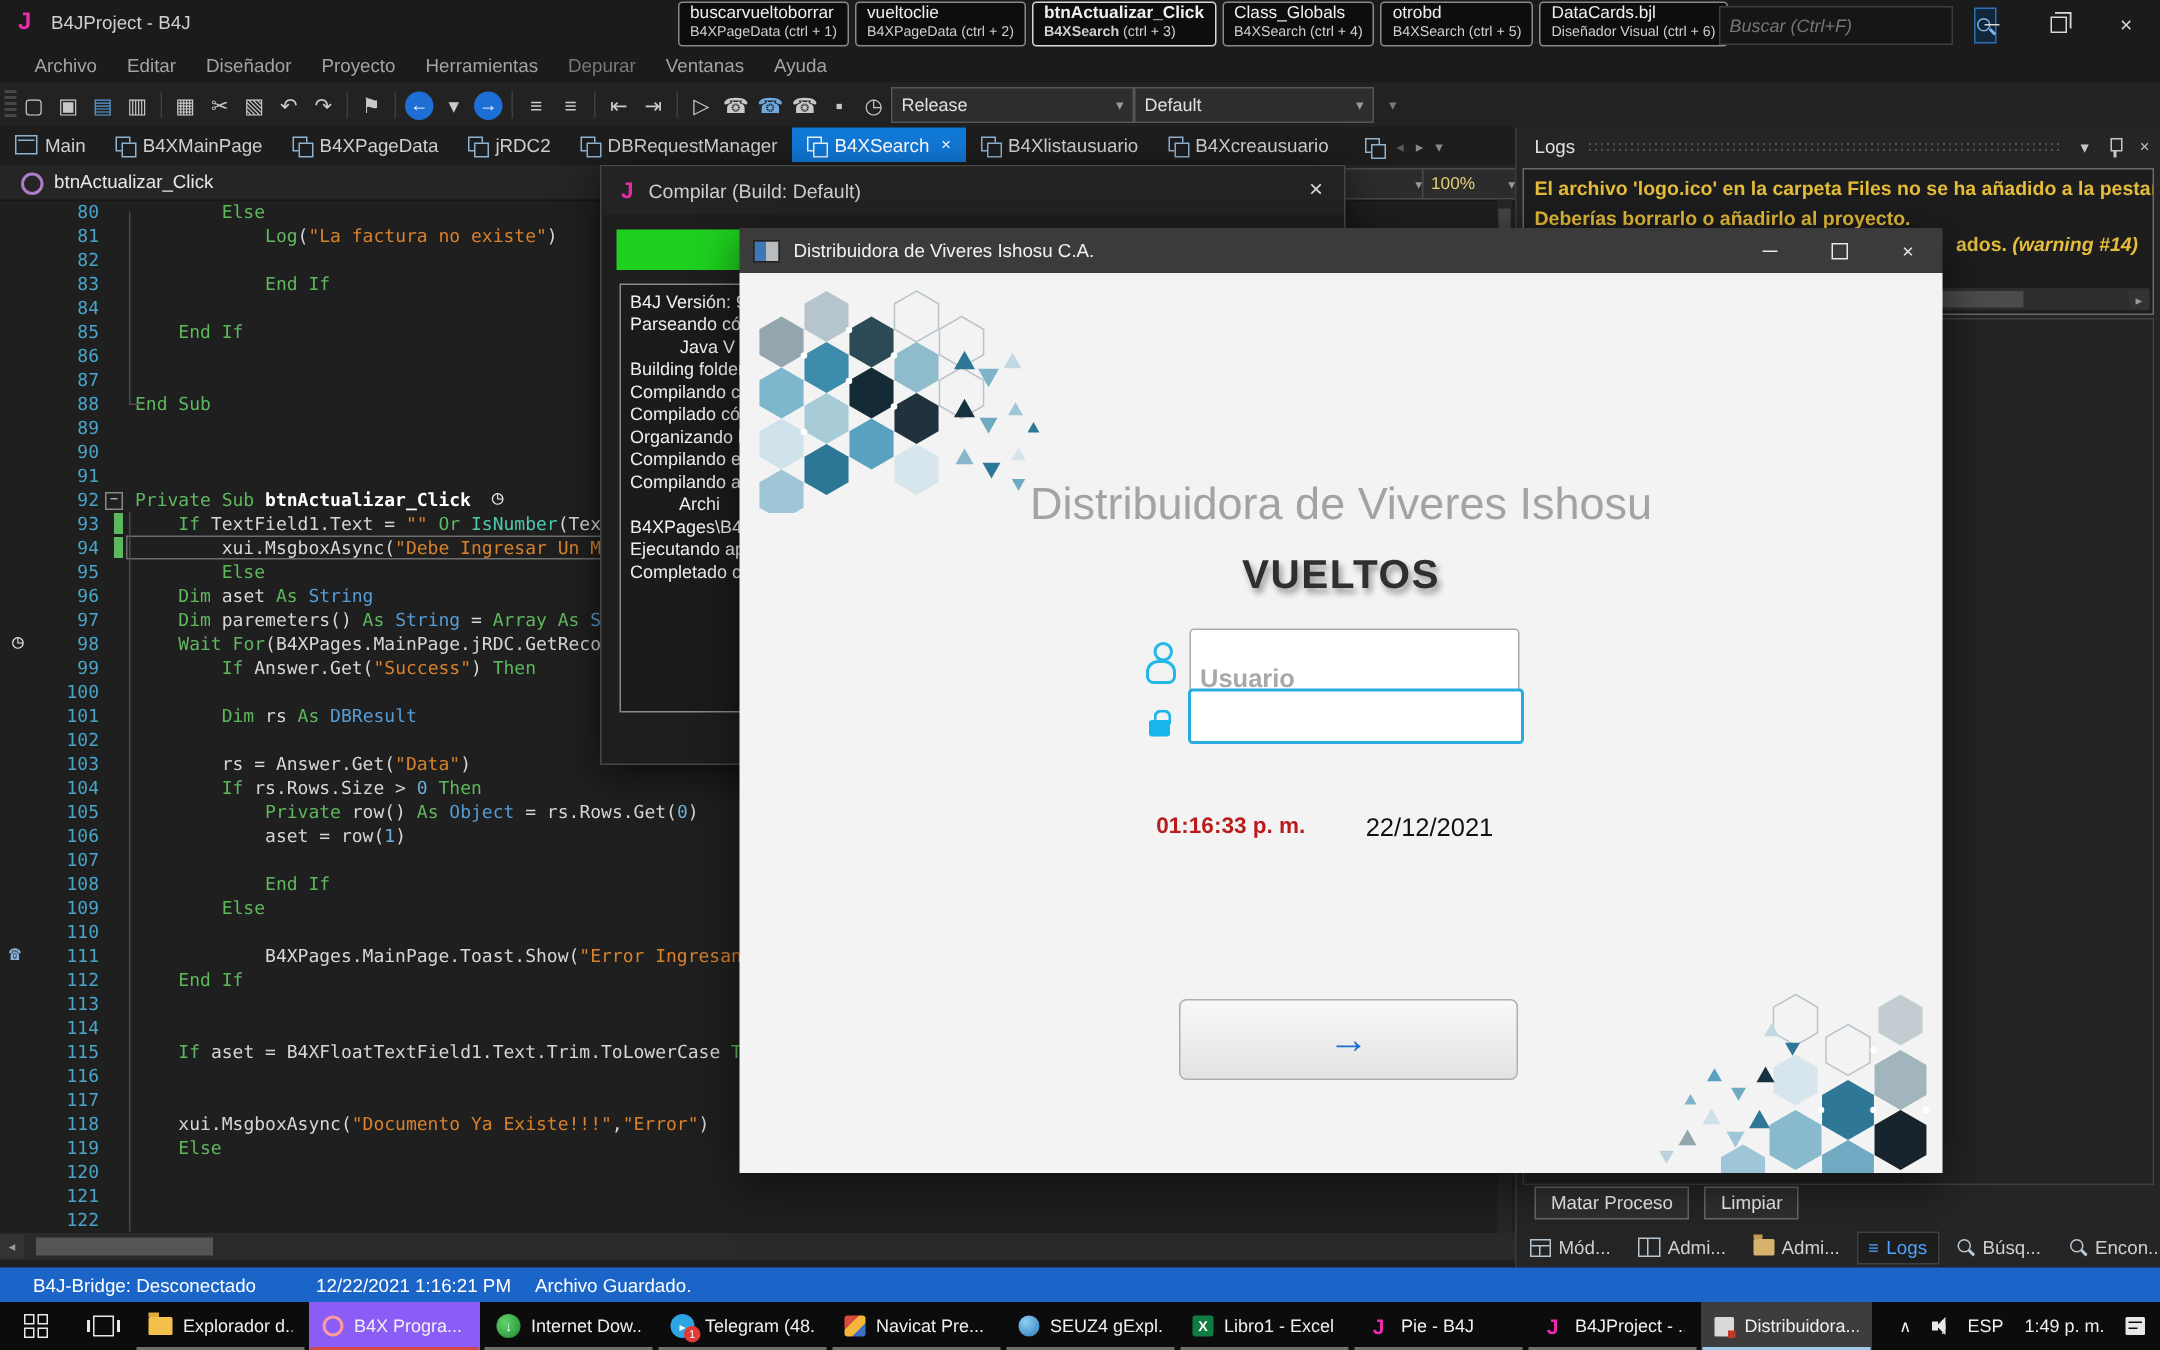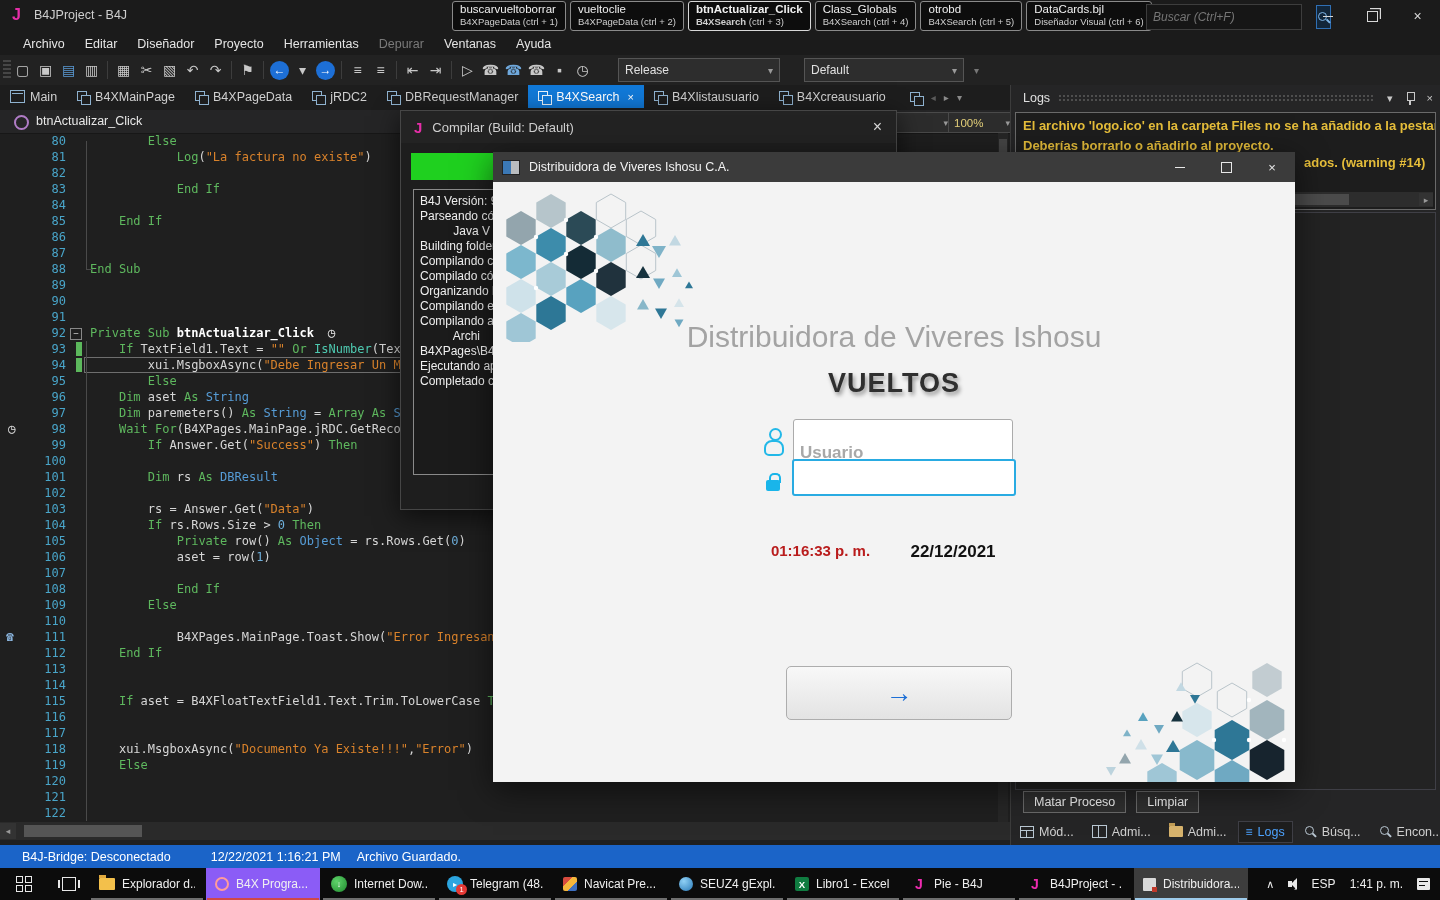--- a/index.html
+++ b/index.html
@@ -24,30 +24,30 @@
     align-items:center;justify-content:center;color:#7fb6e8;}
   .mag{position:relative;width:13px;height:13px;display:inline-block;}
   .mag::before{content:"";position:absolute;left:1px;top:1px;width:7px;height:7px;border:1.5px solid currentColor;border-radius:50%;}
   .mag::after{content:"";position:absolute;left:8.5px;top:9px;width:4.5px;height:1.6px;background:currentColor;transform:rotate(45deg);}
   .win-controls{position:absolute;right:0;top:0;display:flex;}
   .wc{width:45px;height:32px;display:flex;align-items:center;justify-content:center;color:#d8d8d8;font-size:14px;}
   .wc-min::before{content:"";width:10px;height:0;border-bottom:1.5px solid #d8d8d8;}
   .wc-restore::before{content:"";width:9px;height:9px;border:1.2px solid #d8d8d8;box-shadow:2px -2px 0 -0.2px #1b1b1b,3px -3px 0 0 #d8d8d8;}
   
   #menubar{position:absolute;left:0;top:32px;width:1440px;height:23px;background:#1b1b1b;display:flex;align-items:center;padding-left:14px;gap:2px;}
-  .menu-item{color:#e5e5e5;font-size:12.5px;padding:2px 9px;}
+  .menu-item{color:#a3a3a3;font-size:12.5px;padding:2px 9px;}
   .menu-item.disabled{color:#7a7a7a;}
   
   #toolbar{position:absolute;left:0;top:55px;width:1440px;height:30px;background:#222;display:flex;align-items:center;border-bottom:1px solid #181818;}
   .grip{width:8px;height:20px;margin-left:3px;background:repeating-linear-gradient(to bottom,#555 0 2px,transparent 2px 4px);opacity:.7;}
   #tool-icons{display:flex;align-items:center;}
   .tool-btn{width:23px;height:23px;display:flex;align-items:center;justify-content:center;color:#c8c8c8;font-size:14px;}
   .tool-btn.circle{width:19px;height:19px;margin:0 2px;border-radius:50%;background:#1d6fd6;color:#fff;font-size:12px;font-weight:bold;}
   .tsep{width:1px;height:18px;background:#3d3d3d;margin:0 4px;}
-  .dd{height:22px;background:#2d2d2d;border:1px solid #555;color:#e0e0e0;font-size:12px;display:flex;align-items:center;padding:0 6px;margin-left:24px;}
+  .dd{height:22px;background:#2d2d2d;border:1px solid #555;color:#e0e0e0;font-size:12px;display:flex;align-items:center;padding:0 6px;margin-left:0;}
   .dd .caret{margin-left:auto;color:#9a9a9a;font-size:10px;}
   #dd-release{width:148px;}
   #dd-default{width:146px;}
   .overflow-chevron{color:#777;font-size:10px;margin-left:10px;}
   
   #tabstrip{position:absolute;left:0;top:85px;width:1010px;height:25px;background:#1d1d1d;border-bottom:2px solid #1179d8;display:flex;}
   #doc-tabs{display:flex;height:23px;}
   .dtab{display:flex;align-items:center;gap:5px;padding:0 10px;color:#cfcfcf;font-size:12.5px;white-space:nowrap;}
   .dtab.active{background:#1179d8;color:#fff;}
   .dtab-close{font-size:11px;margin-left:3px;}
@@ -95,21 +95,21 @@
   #logs-title{color:#e0e0e0;font-size:12.5px;margin-left:10px;}
   .dots{flex:1;height:8px;margin:0 8px;background-image:radial-gradient(#4e4e4e 1px,transparent 1px);background-size:4px 4px;}
   .hicon{color:#c8c8c8;font-size:11px;margin:0 6px;}
   .pin{position:relative;width:10px;height:13px;margin:0 6px;}
   .pin::before{content:"";position:absolute;left:2px;top:0;width:6px;height:7px;border:1.5px solid #c8c8c8;}
   .pin::after{content:"";position:absolute;left:4.5px;top:8px;width:1.5px;height:5px;background:#c8c8c8;}
   #logs-box{position:absolute;left:4px;top:27px;width:419px;height:96px;background:#1d1d1d;border:1px solid #6a6a6a;overflow:hidden;}
   .warnline{color:#e5bd3a;font-size:13px;font-weight:bold;line-height:20px;padding:0 7px;white-space:nowrap;}
   .warnline:first-child{padding-top:3px;}
   #warn-frag{position:absolute;left:288px;top:42px;color:#e5bd3a;font-size:13px;font-weight:bold;white-space:nowrap;}
-  #warn-frag .note{}
+  #warn-frag .note{font-style:italic;}
   #logs-hscroll{position:absolute;left:2px;bottom:2px;right:2px;height:15px;background:#2d2d2d;display:flex;align-items:center;}
   #logs-hthumb{width:330px;height:11px;background:#4b4b4b;margin-left:1px;}
   #logs-hscroll .sb-btn{margin-left:auto;width:14px;height:13px;}
   #logs-lower{position:absolute;left:4px;top:127px;width:419px;height:576px;background:#232323;border:1px solid #3f3f46;}
   #logs-buttons{position:absolute;left:12px;top:706px;display:flex;gap:10px;}
   .logbtn{background:#2f2f2f;border:1px solid #6a6a6a;color:#f0f0f0;font-size:12.5px;padding:3px 10px;}
   #panel-tabs{position:absolute;left:2px;top:733px;right:0;height:27px;display:flex;align-items:center;gap:4px;}
   .ptab{display:flex;align-items:center;gap:5px;color:#cfcfcf;font-size:12.5px;padding:3px 7px;white-space:nowrap;}
   .ptab.active{color:#4da3ff;background:#1e1e1e;border:1px solid #3f3f46;}
   .pticon{font-size:12px;color:#b9c7d2;}
@@ -199,21 +199,21 @@
   .person::after{content:"";position:absolute;left:0;top:12px;width:16px;height:12px;border:2px solid #22b8e8;border-radius:8px 8px 5px 5px;}
   #lg-user{position:absolute;left:300px;top:237px;width:206px;height:33px;border:1px solid #ababab;border-radius:3px;
     background:#fff;padding:16px 6px;font-size:17px;font-weight:bold;color:#555;outline:none;font-family:"Liberation Sans",sans-serif;}
   #lg-user::placeholder{color:#a8a8a8;font-weight:bold;}
   .lock{position:absolute;left:273px;top:291px;width:16px;height:20px;}
   .lock::before{content:"";position:absolute;left:3px;top:0;width:8px;height:8px;border:2.5px solid #19b5ea;border-bottom:none;border-radius:5px 5px 0 0;}
   .lock::after{content:"";position:absolute;left:0;top:7px;width:14px;height:11px;background:#19b5ea;border-radius:2px;}
   #lg-pass{position:absolute;left:299px;top:277px;width:208px;height:33px;border:2px solid #29abe2;border-radius:3px;
     background:#fff;padding:0 6px;font-size:16px;outline:none;}
   #lg-time{position:absolute;left:230px;top:360px;width:195px;text-align:center;color:#b91c1c;font-size:15px;font-weight:bold;}
-  #lg-date{position:absolute;left:400px;top:360px;width:120px;text-align:center;color:#111;font-size:17px;font-weight:bold;}
+  #lg-date{position:absolute;left:400px;top:360px;width:120px;text-align:center;color:#111;font-size:17px;font-weight:normal;}
   #lg-go{position:absolute;left:293px;top:484px;width:226px;height:54px;border:1px solid #adadad;border-radius:5px;
     background:linear-gradient(#f8f8f8,#e3e3e3);display:flex;align-items:center;justify-content:center;}
   #lg-go .arrow{color:#1d6fd6;font-size:27px;font-weight:bold;}
 </style>
 </head>
 <body>
 
 <div id="screen">
 
   <div id="titlebar">
@@ -653,18 +653,18 @@
           <span class="tlabel">Distribuidora...</span>
         </div>
       </div>
     <div id="tray">
       <span class="chev">∧</span>
       <span style="display:flex;align-items:center;">
           <span class="speaker"></span>
           <span class="spk-wave">)</span>
         </span>
       <span id="tray-lang">ESP</span>
-      <span id="tray-time">1:41 p. m.</span>
+      <span id="tray-time">1:49 p. m.</span>
       <span class="notif"></span>
     </div>
   </div>
 
 </div>
 
 </body></html>

